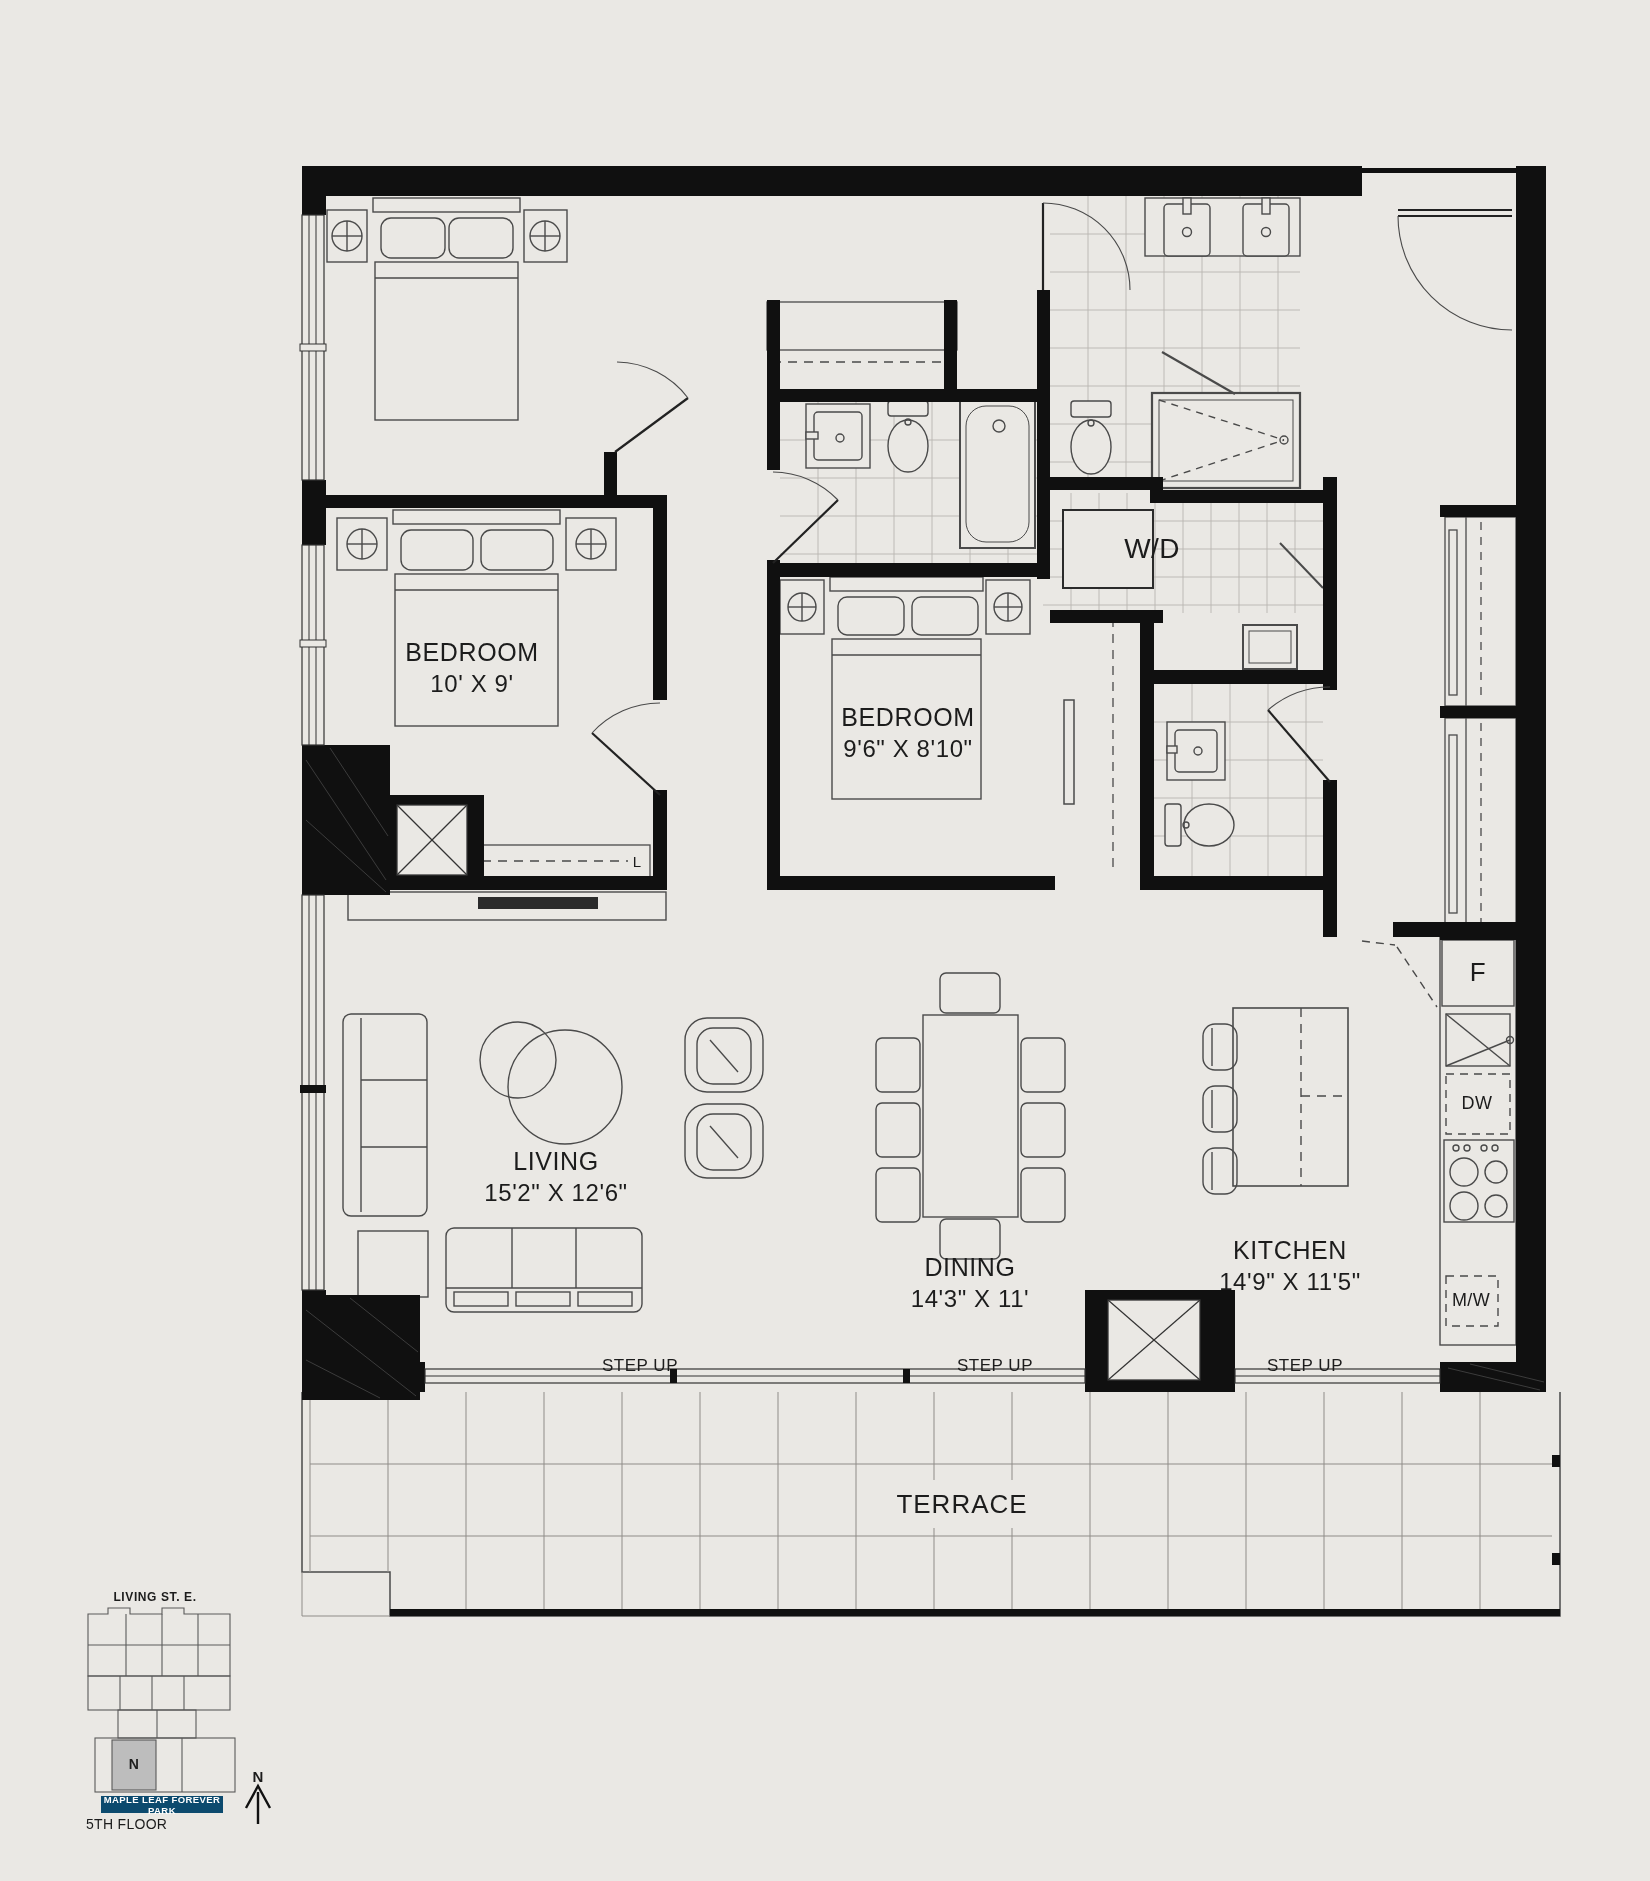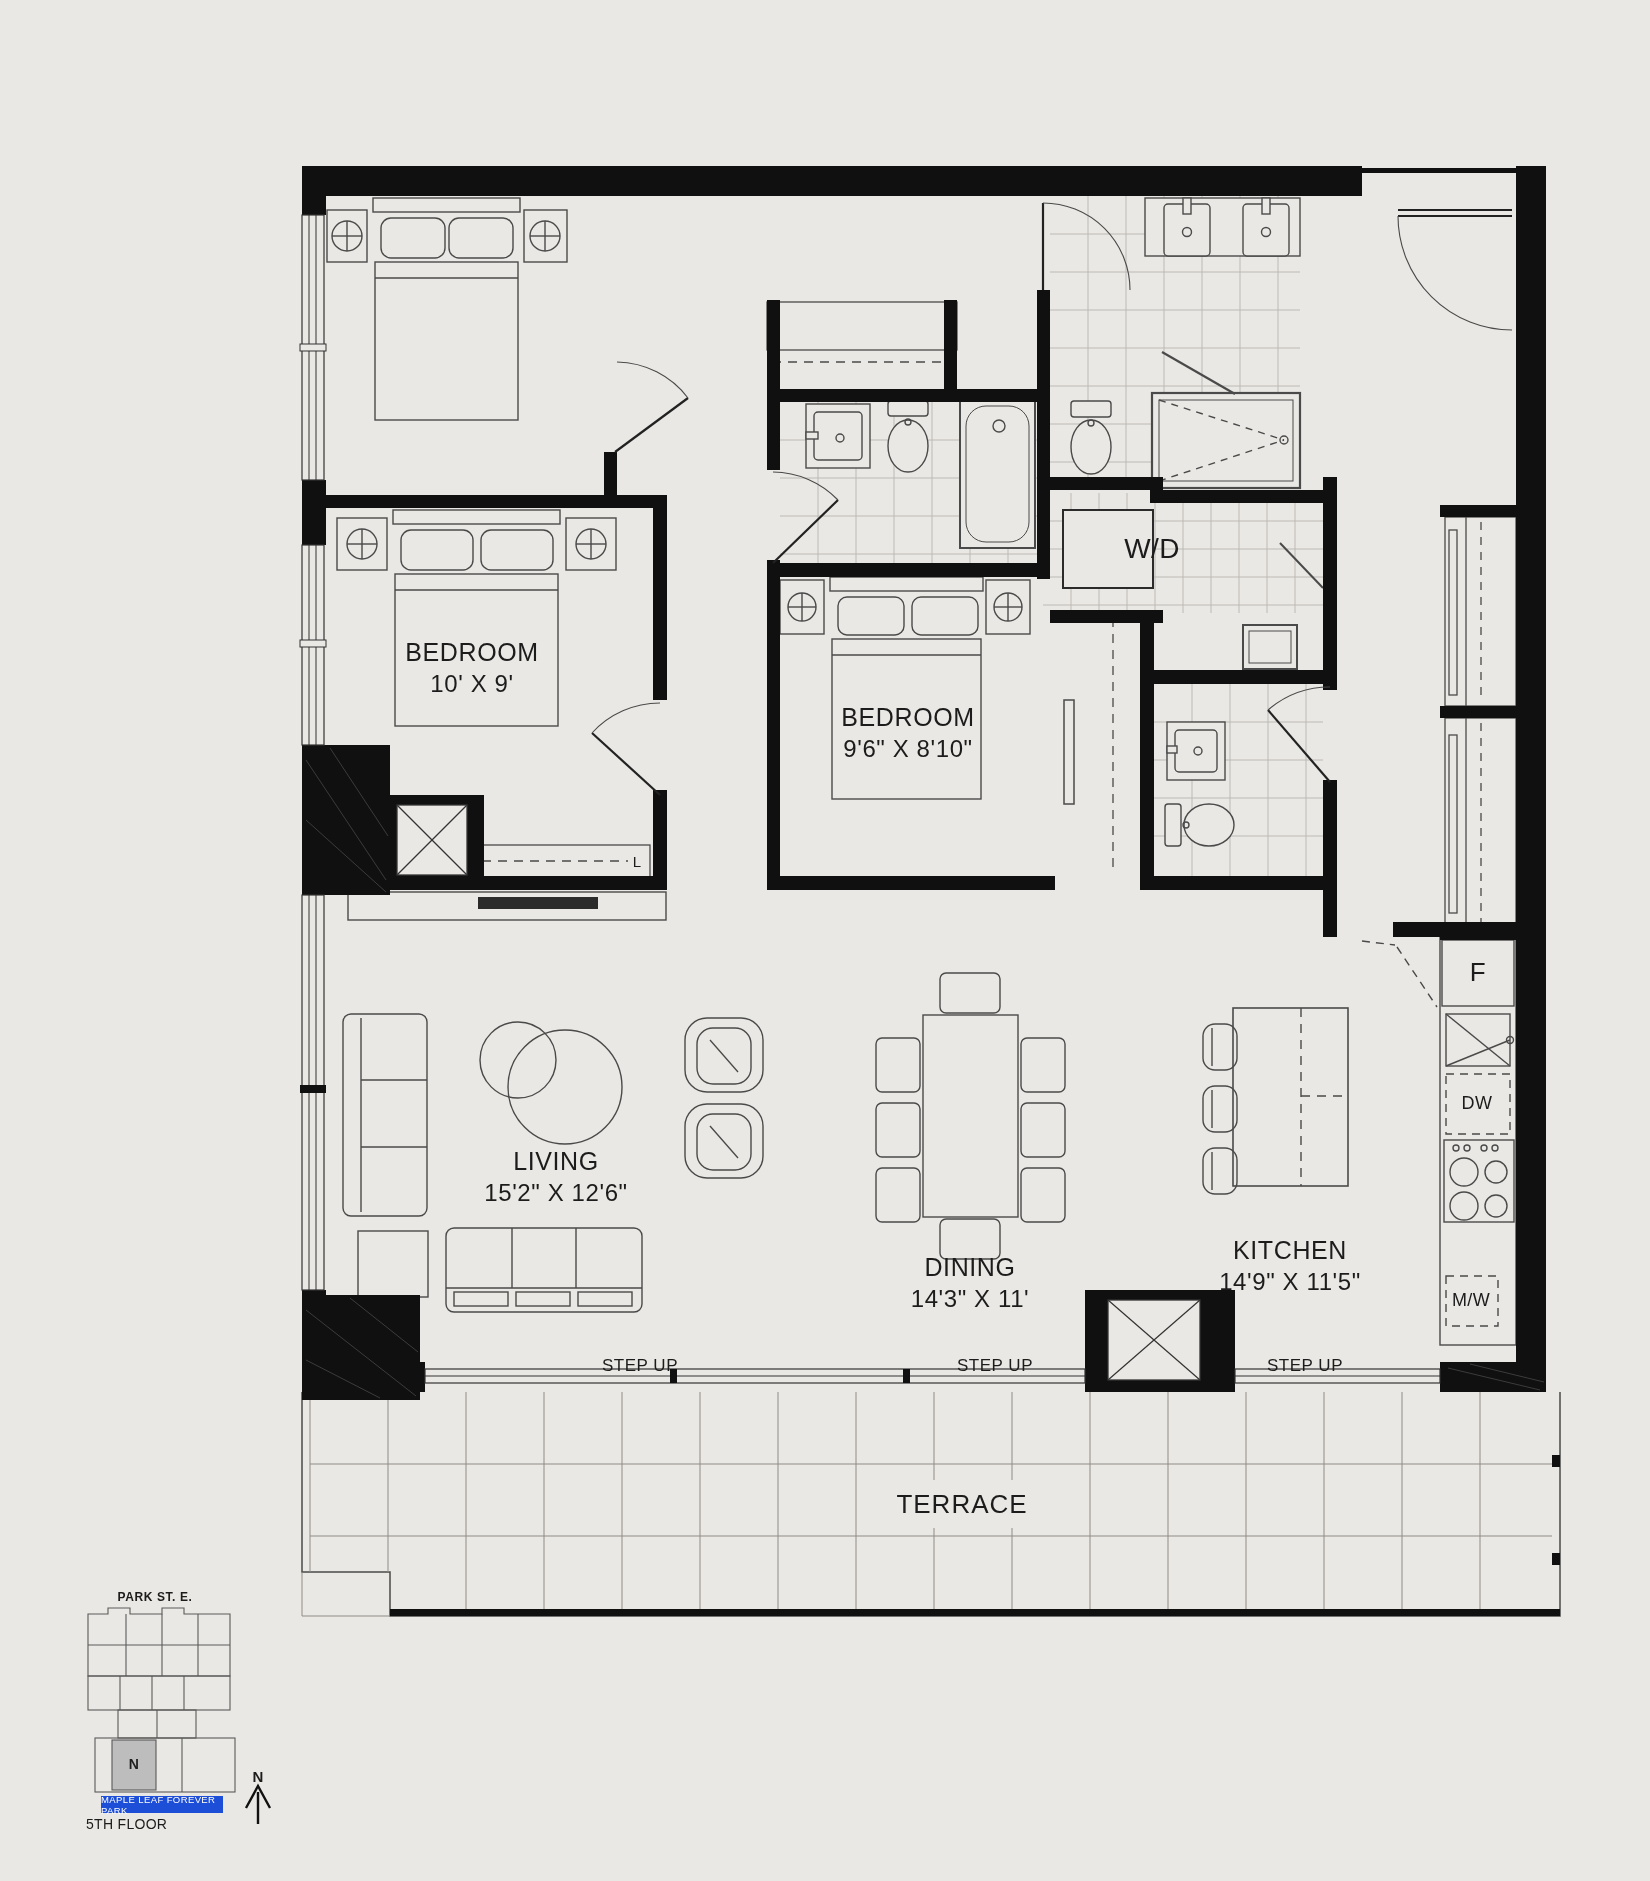--- a/index.html
+++ b/index.html
@@ -9,22 +9,22 @@
   .lbl{position:absolute;transform:translate(-50%,-50%);text-align:center;
        white-space:nowrap;letter-spacing:.4px;color:#1c1c1c;}
   .room-lbl{white-space:normal;font-size:25px;line-height:31px;letter-spacing:.6px;}
   .room-lbl .dims{font-size:24px;}
   .fix-lbl{font-size:18px;}
   .step-lbl{font-size:17px;letter-spacing:.5px;}
   .terrace-lbl{font-size:26px;letter-spacing:1px;}
   .kp-street{font-size:12px;font-weight:bold;letter-spacing:.6px;}
   .kp-unit{font-size:14px;font-weight:bold;}
   .kp-floor{font-size:14px;font-weight:normal;transform:none;letter-spacing:.3px;}
-  .kp-park{position:absolute;background:#1d4ed8;color:#fff;font-size:9.5px;font-weight:normal;
-           letter-spacing:.4px;display:flex;align-items:center;justify-content:center;}
+  .kp-park{position:absolute;background:#0c4a6e;color:#fff;font-size:9.5px;font-weight:bold;
+           letter-spacing:.4px;display:flex;align-items:center;justify-content:center;text-align:center;}
   .kp-north{font-size:15px;font-weight:bold;}
 </style>
 </head>
 <body>
 
 <div class="canvas">
 
 <svg width="1650" height="1881" viewBox="0 0 1650 1881">
 
   <g stroke="#b9b6b1" stroke-width="0.9">
@@ -486,19 +486,19 @@
 <div class="lbl fix-lbl" style="left:1152px;top:549px;font-size:28px">W/D</div>
 <div class="lbl fix-lbl" style="left:1478px;top:972px;font-size:26px">F</div>
 <div class="lbl fix-lbl" style="left:1477px;top:1103px">DW</div>
 <div class="lbl fix-lbl" style="left:1471px;top:1300px;font-size:18px">M/W</div>
 <div class="lbl" style="left:637px;top:861px;font-size:15px">L</div>
 
 <div class="lbl step-lbl" style="left:640px;top:1366px">STEP UP</div>
 <div class="lbl step-lbl" style="left:995px;top:1366px">STEP UP</div>
 <div class="lbl step-lbl" style="left:1305px;top:1366px">STEP UP</div>
 
-<div class="lbl kp-street" style="left:155px;top:1597px">PARK ST. E.</div>
+<div class="lbl kp-street" style="left:155px;top:1597px">LIVING ST. E.</div>
 <div class="lbl kp-unit" style="left:134px;top:1764px">N</div>
 <div class="kp-park" style="left:101px;top:1796px;width:122px;height:17px">MAPLE LEAF FOREVER PARK</div>
 <div class="lbl kp-floor" style="left:86px;top:1816px">5TH FLOOR</div>
 <div class="lbl kp-north" style="left:258px;top:1776px">N</div>
 
 </div>
 
 </body></html>

